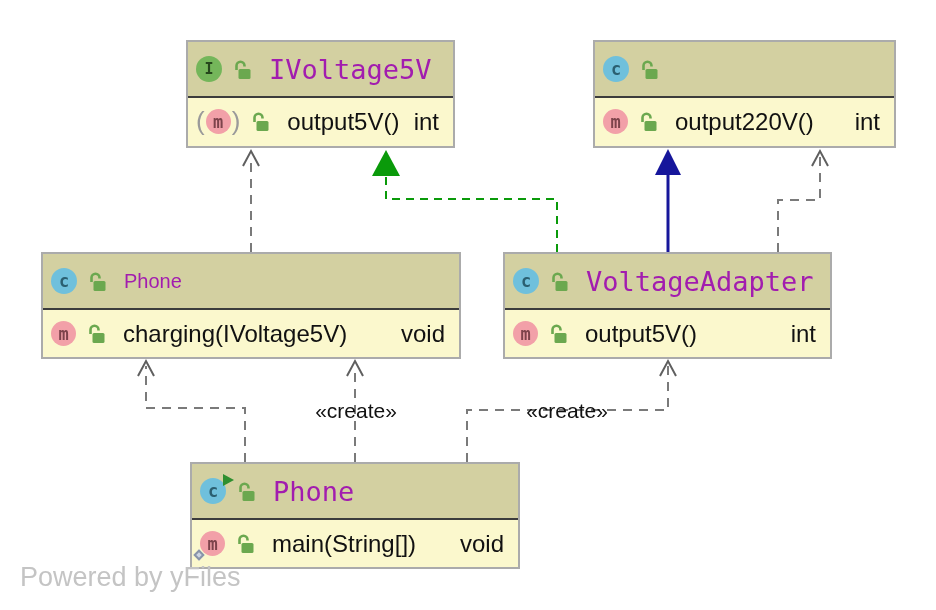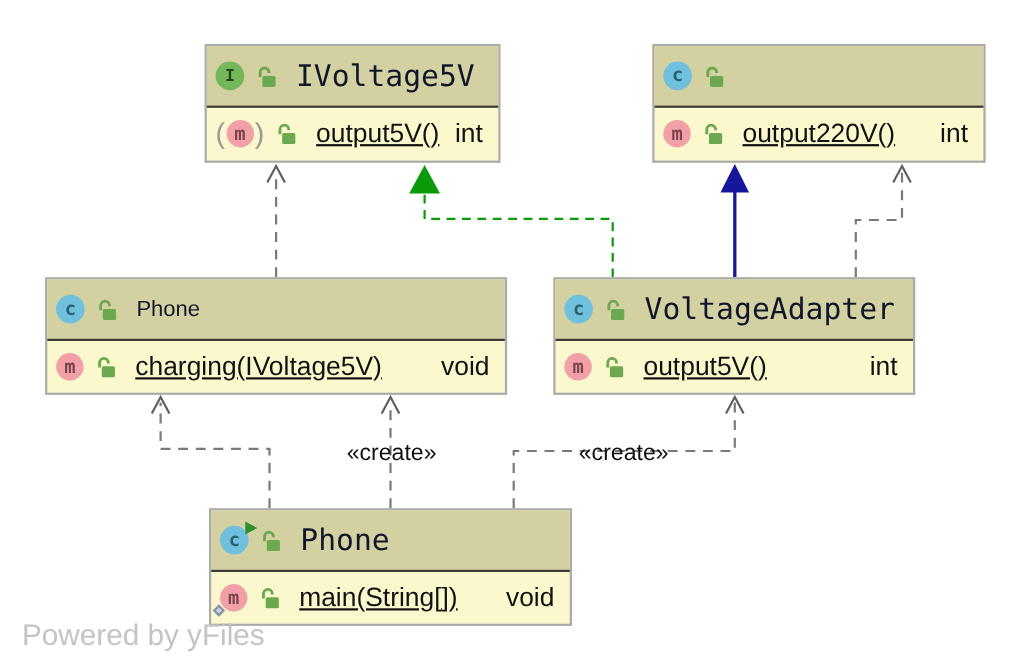--- a/index.html
+++ b/index.html
@@ -17,25 +17,25 @@
     box-sizing:border-box;height:56px;
     background:var(--c-node_header);
     border-bottom:2px solid var(--c-node_divider);
     display:flex;align-items:center;gap:9px;padding:0 10px 0 8px;
   }
   .node-member{
     height:47px;display:flex;align-items:center;gap:9px;padding:0 14px 0 8px;
     font-size:24px;color:#111;white-space:nowrap;
   }
   .node-title{
-    font-family:"DejaVu Sans Mono",monospace;font-size:27px;color:#0f172a;
+    font-family:"DejaVu Sans Mono",monospace;font-size:27px;color:#a21caf;
     margin-left:6px;white-space:nowrap;
   }
   .sans-title{font-family:"Liberation Sans",sans-serif;font-size:20px;}
-  .member-sig{margin-left:6px;text-decoration:underline;}
+  .member-sig{margin-left:6px;}
   .member-ret{margin-left:auto;}
   
   .circle-wrap{position:relative;display:inline-flex;flex:none;}
   .circle-icon{
     width:26px;height:26px;border-radius:50%;
     display:flex;align-items:center;justify-content:center;
     font-family:"DejaVu Sans Mono",monospace;font-weight:bold;font-size:17px;flex:none;
   }
   .class-circle{background:var(--c-class_icon);color:#2b5f71;}
   .interface-circle{background:var(--c-interface_icon);color:#25471c;font-size:15px;}

